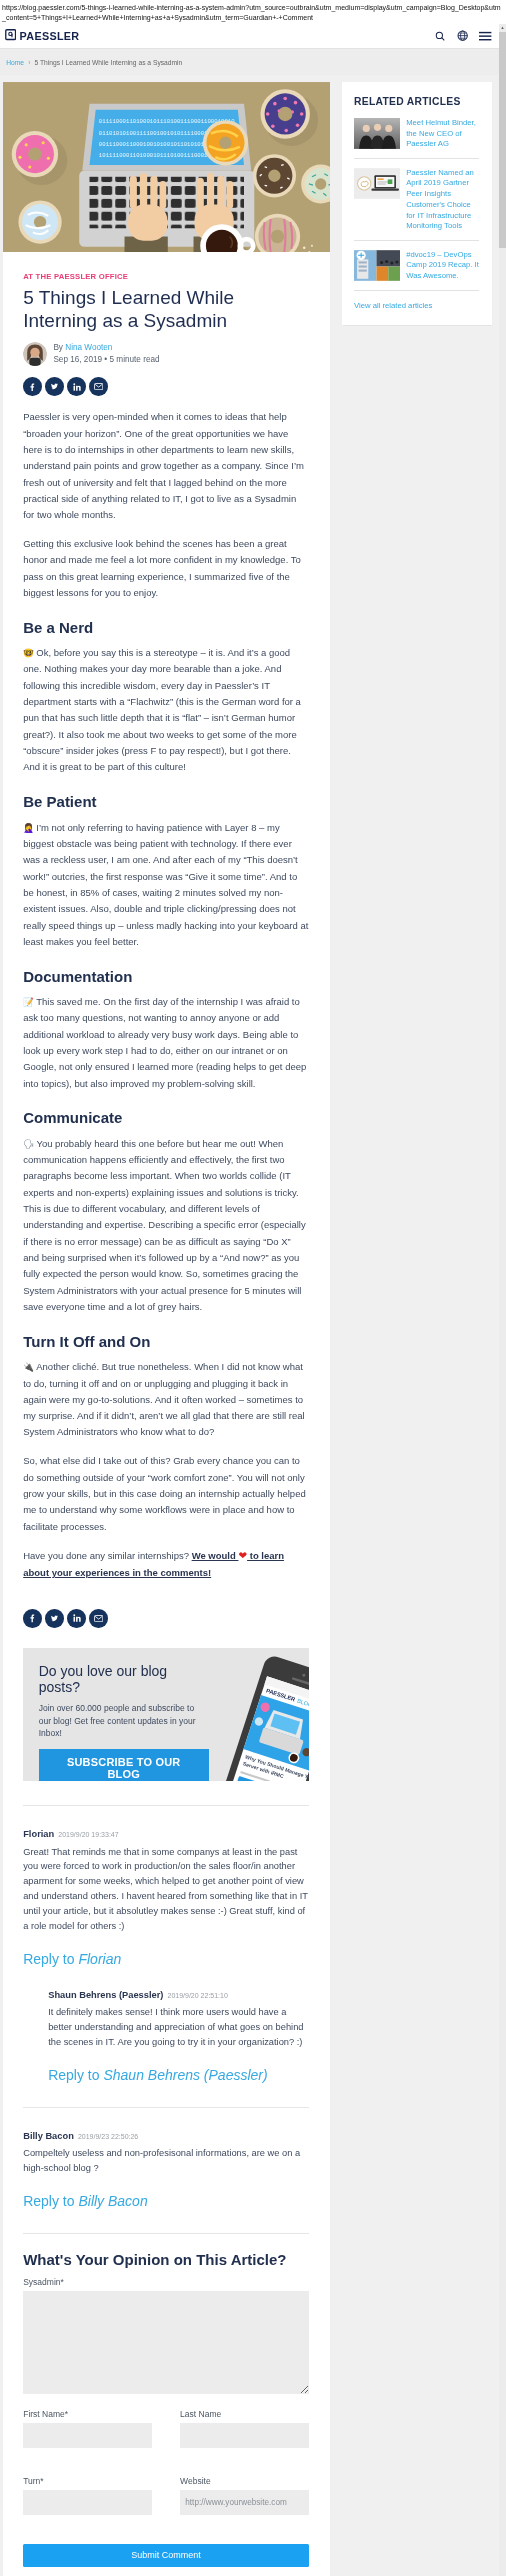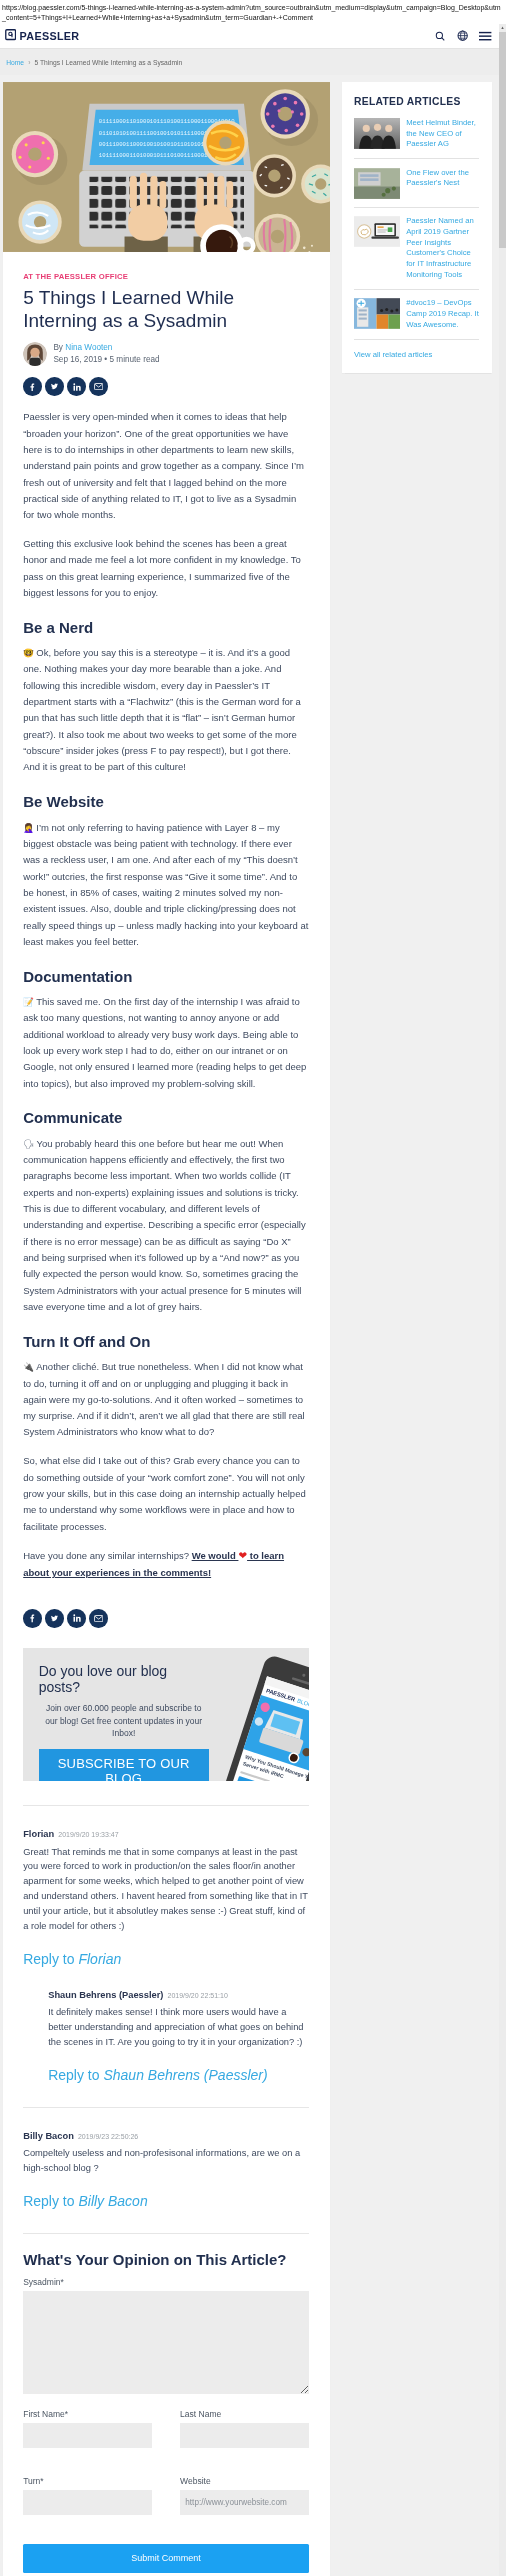--- a/index.html
+++ b/index.html
@@ -43,22 +43,22 @@
   .article-card p.body { font-size:9.5px; line-height:1.72; color:#3e4a5f; margin-bottom:12.4px; }
   .article-card h2 { font-size:15px; font-weight:600; color:#22304f; margin:17.5px 0 9.3px 0; }
   .emoji { font-size:8.8px; margin-right:2.1px; }
   .heart { color:#e02020; font-size:10.3px; }
   .bold { font-weight:bold; color:#2a3550;text-decoration:underline; }
 
   
   .cta-box { background:#e5e5e5; margin-top:20.6px; padding:14.4px 0 14.4px 15.5px; display:flex; overflow:hidden; height:133px; }
   .cta-left { width:170px; flex:0 0 auto; }
   .cta-left h3 { font-size:14px; font-weight:500; color:#22304f; margin-bottom:7.2px; }
-  .cta-left p { font-size:8.5px; line-height:1.5; color:#3e4a5f; margin-bottom:9.3px;text-align:center; }
-  .cta-button { display:inline-block; background:#2196e0; color:#fff; font-size:13px; font-weight:normal;
+  .cta-left p { font-size:8.5px; line-height:1.5; color:#3e4a5f; margin-bottom:9.3px; }
+  .cta-button { display:inline-block; background:#2196e0; color:#fff; font-size:11px; font-weight:bold;
                 letter-spacing:0.2px; padding:6.7px 11.3px; border:none; cursor:pointer;text-align:center; }
   .cta-note { font-size:7.2px; color:#55606e; margin-top:8.2px; }
   .cta-phone { flex:1; position:relative; }
 
   
   .comments-divider { border:none; border-top:0.5px solid #e6e6e6; margin:24px 0 0 0; }
   .comment { margin-top:23px; }
   .comment.indent { margin-left:25px; }
   .c-name { font-size:9.3px; font-weight:bold; color:#2a3550; }
   .c-ts { font-size:7px; color:#9aa0a6; margin-left:4.1px; }
@@ -68,21 +68,21 @@
 
   
   .form-heading { font-size:17px; font-weight:500; color:#22304f; margin:20.6px 0 12.4px 0; }
   .f-label { font-size:8.5px; color:#4c5663; margin-bottom:3.6px; display:block; }
   .f-textarea { width:100%; height:103px; background:#ececec; border:none; resize:vertical; padding:5.2px;
                 font-family:"Liberation Sans", sans-serif; font-size:8.2px; }
   .f-grid { display:grid; grid-template-columns:1fr 1fr; column-gap:13.4px; row-gap:11.3px; margin-top:13.4px;gap:28px; }
   .f-input { width:100%; height:25px; background:#ececec; border:none; padding:0 5.2px; font-size:8.2px;
              font-family:"Liberation Sans", sans-serif; color:#333; }
   .f-input::placeholder { color:#8b9198; }
-  .submit-btn { width:100%; height:29px; background:#1ba1f2; color:#fff; border:none; font-size:9px;
+  .submit-btn { width:100%; height:23px; background:#1ba1f2; color:#fff; border:none; font-size:9px;
                 border-radius:1.5px; margin-top:29px; cursor:pointer; font-family:"Liberation Sans", sans-serif; }
 
   
   .sidebar { width:150px; background:#fff; align-self:flex-start; padding:13.4px 12.4px 14.4px 12.4px;
              box-shadow:0 0.5px 1px rgba(0,0,0,0.05); }
   .sidebar h3 { font-size:10.3px; letter-spacing:0.3px; color:#22304f; font-weight:600; margin-bottom:11.3px; }
   .rel-item { display:flex; gap:6.2px; padding:8.2px 0; border-bottom:0.5px solid #e2e2e2; cursor:pointer; }
   .rel-item:first-of-type { padding-top:0; }
   .rel-thumb { width:46px; height:31px; flex:0 0 auto; }
   .rel-title { font-size:7.7px; line-height:1.4; color:#36a9e1; text-decoration:none; }
@@ -308,21 +308,21 @@
               </svg>
             </span>
         </div>
 
         <p class="body">Paessler is very open-minded when it comes to ideas that help “broaden your horizon”. One of the great opportunities we have here is to do internships in other departments to learn new skills, understand pain points and grow together as a company. Since I’m fresh out of university and felt that I lagged behind on the more practical side of anything related to IT, I got to live as a Sysadmin for two whole months.</p>
         <p class="body">Getting this exclusive look behind the scenes has been a great honor and made me feel a lot more confident in my knowledge. To pass on this great learning experience, I summarized five of the biggest lessons for you to enjoy.</p>
 
         <h2>Be a Nerd</h2>
         <p class="body"><span class="emoji">🤓</span><span>Ok, before you say this is a stereotype – it is. And it’s a good one. Nothing makes your day more bearable than a joke. And following this incredible wisdom, every day in Paessler’s IT department starts with a “Flachwitz” (this is the German word for a pun that has such little depth that it is “flat” – isn’t German humor great?). It also took me about two weeks to get some of the more “obscure” insider jokes (press F to pay respect!), but I got there. And it is great to be part of this culture!</span></p>
 
-        <h2>Be Website</h2>
+        <h2>Be Patient</h2>
         <p class="body"><span class="emoji">🤦‍♀️</span><span>I’m not only referring to having patience with Layer 8 – my biggest obstacle was being patient with technology. If there ever was a reckless user, I am one. And after each of my “This doesn’t work!” outcries, the first response was “Give it some time”. And to be honest, in 85% of cases, waiting 2 minutes solved my non-existent issues. Also, double and triple clicking/pressing does not really speed things up – unless madly hacking into your keyboard at least makes you feel better.</span></p>
 
         <h2>Documentation</h2>
         <p class="body"><span class="emoji">📝</span><span>This saved me. On the first day of the internship I was afraid to ask too many questions, not wanting to annoy anyone or add additional workload to already very busy work days. Being able to look up every work step I had to do, either on our intranet or on Google, not only ensured I learned more (reading helps to get deep into topics), but also improved my problem-solving skill.</span></p>
 
         <h2>Communicate</h2>
         <p class="body"><span class="emoji">🗣</span><span>You probably heard this one before but hear me out! When communication happens efficiently and effectively, the first two paragraphs become less important. When two worlds collide (IT experts and non-experts) explaining issues and solutions is tricky. This is due to different vocabulary, and different levels of understanding and expertise. Describing a specific error (especially if there is no error message) can be as difficult as saying “Do X” and being surprised when it’s followed up by a “And now?” as you fully expected the person would know. So, sometimes gracing the System Administrators with your actual presence for 5 minutes will save everyone time and a lot of grey hairs.</span></p>
 
         <h2>Turn It Off and On</h2>
         <p class="body"><span class="emoji">🔌</span><span>Another cliché. But true nonetheless. When I did not know what to do, turning it off and on or unplugging and plugging it back in again were my go-to-solutions. And it often worked – sometimes to my surprise. And if it didn’t, aren’t we all glad that there are still real System Administrators who know what to do?</span></p>
@@ -461,33 +461,20 @@
             <path d="M10 60 q2 -26 14 -26 q12 0 14 26 z" fill="#1f1f1f"></path>
             <circle cx="46" cy="18" r="7" fill="#e9cdb4"></circle>
             <path d="M32 60 q2 -26 14 -26 q12 0 14 26 z" fill="#262626"></path>
             <circle cx="68" cy="20" r="7" fill="#e9cdb4"></circle>
             <path d="M54 60 q2 -26 14 -26 q12 0 14 26 z" fill="#1f1f1f"></path>
           </svg>
         <a class="rel-title" href="#">Meet Helmut Binder, the New CEO of Paessler AG</a>
       </div>
 
 
-      <div class="rel-item">
-        <svg class="rel-thumb" viewBox="0 0 90 60">
-            <rect width="90" height="60" fill="#a7b29a"></rect>
-            <rect y="36" width="90" height="24" fill="#7d8a74"></rect>
-            <rect x="8" y="8" width="44" height="26" fill="#cfcfcf"></rect>
-            <rect x="12" y="12" width="36" height="5" fill="#9fb3c8"></rect>
-            <rect x="12" y="20" width="36" height="5" fill="#9fb3c8"></rect>
-            <circle cx="66" cy="44" r="5" fill="#55703f"></circle>
-            <circle cx="78" cy="40" r="4" fill="#55703f"></circle>
-            <circle cx="58" cy="52" r="4" fill="#55703f"></circle>
-          </svg>
-        <a class="rel-title" href="#">One Flew over the Paessler's Nest</a>
-      </div>
 
       <div class="rel-item">
         <svg class="rel-thumb" viewBox="0 0 90 60">
             <rect width="90" height="60" fill="#ececec"></rect>
             <rect x="40" y="14" width="42" height="26" rx="2" fill="#2a2a2a"></rect>
             <rect x="43" y="17" width="36" height="20" fill="#f7f7f7"></rect>
             <rect x="46" y="20" width="12" height="3" fill="#e8a13c"></rect>
             <rect x="46" y="26" width="20" height="2" fill="#bbb"></rect>
             <rect x="46" y="30" width="16" height="2" fill="#bbb"></rect>
             <rect x="66" y="22" width="9" height="9" fill="#4aa54e"></rect>

